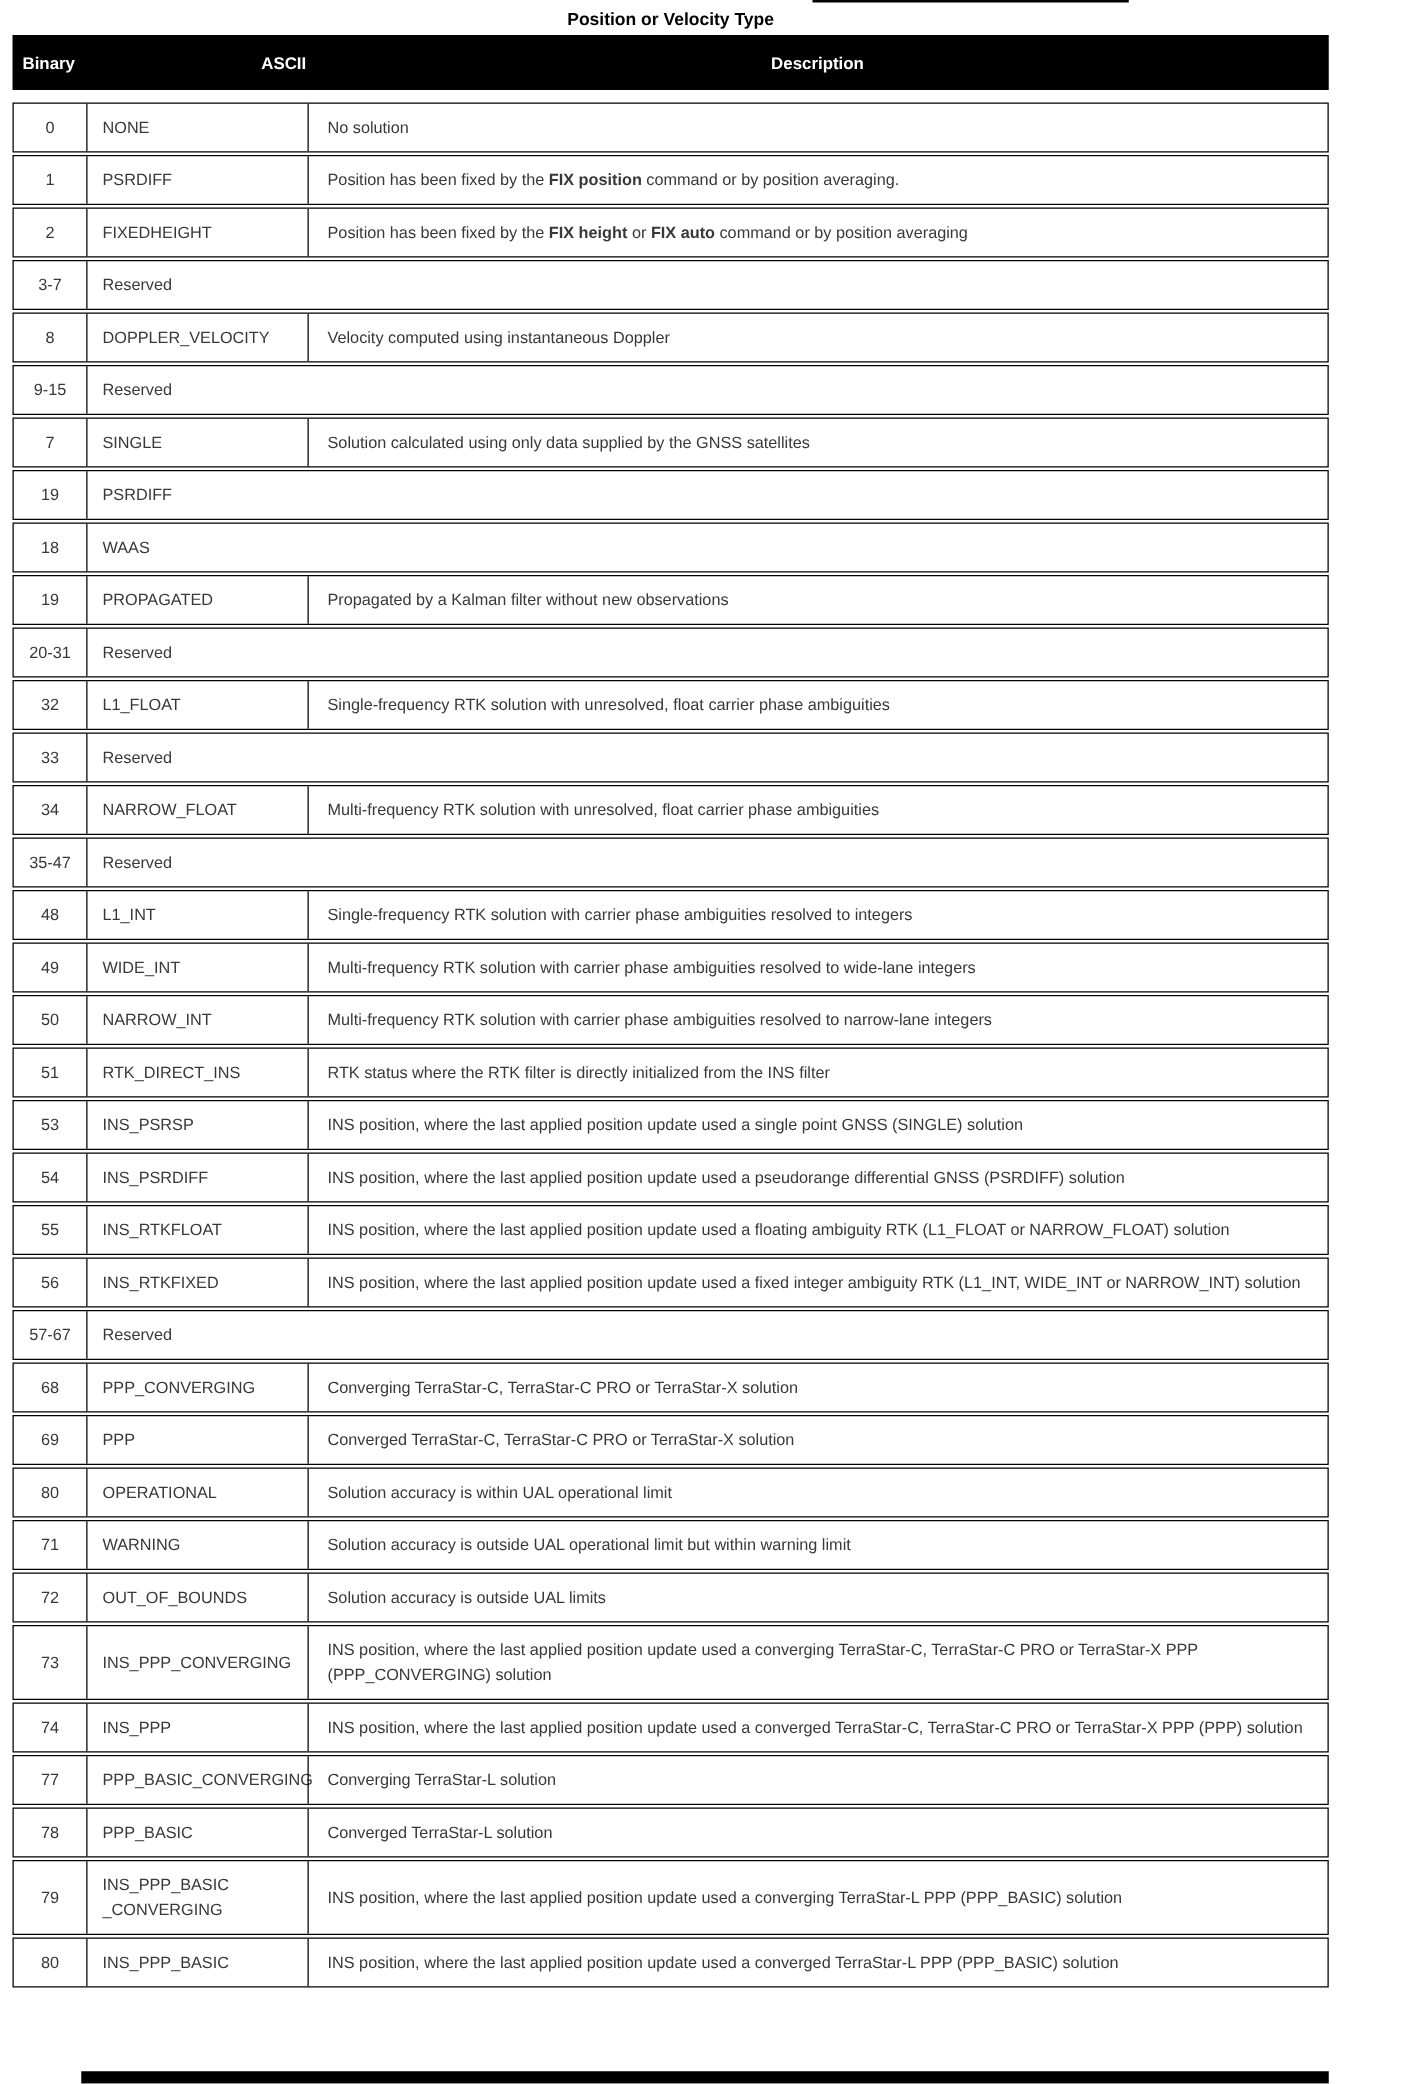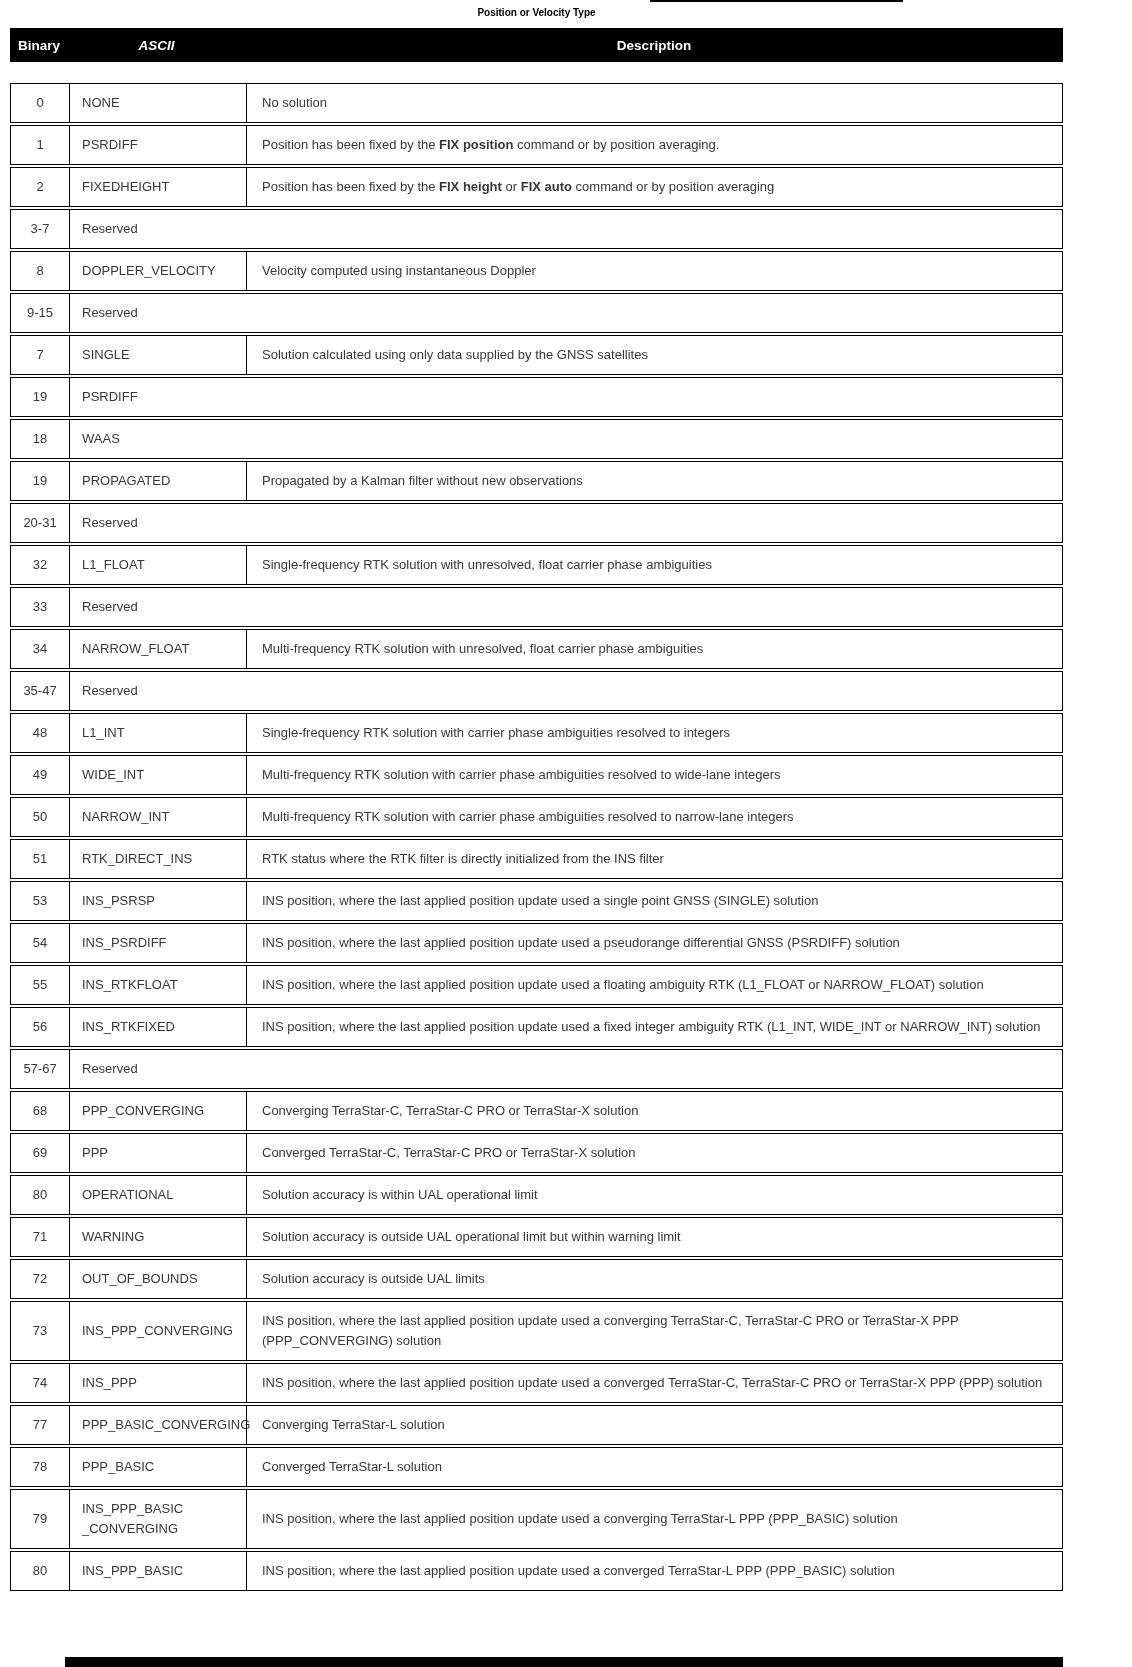--- a/index.html
+++ b/index.html
@@ -3,30 +3,30 @@
 <meta charset="utf-8">
 <style>
   html,body { margin:0; padding:0; background:#fff; }
   .page {
     position:relative; width:1132px; height:1667px; overflow:hidden;
     background:var(--page-bg,#fff);
     font-family:"Liberation Sans","DejaVu Sans",sans-serif;
   }
   .title {
     position:absolute; top:7px; left:10px; width:1053px;
-    text-align:center; font-size:10px; font-weight:bold; color:#000;
+    text-align:center; font-size:14px; font-weight:bold; color:#000;
   }
   .tbl { position:absolute; top:28px; left:10px; width:1053px; }
   .thead {
-    display:flex; align-items:center; height:34px; margin-bottom:21px;
+    display:flex; align-items:center; height:44px; margin-bottom:10px;
     background:var(--header-bg,#000); color:var(--header-text,#fff);
     font-size:13.5px; font-weight:bold;
   }
   .thead .h1 { width:58px; text-align:center; }
-  .thead .h2 { width:177px; text-align:center;font-style:italic; }
+  .thead .h2 { width:177px; text-align:right; }
   .thead .h3 { flex:1; text-align:center; }
   .row {
     display:flex; align-items:stretch; box-sizing:border-box;
     min-height:40px; margin-bottom:2px;
     border:1px solid var(--border,#000);
     font-size:13px; color:var(--body-text,#383838);
   }
   .cell { display:flex; align-items:center; box-sizing:border-box; line-height:20px; }
   .c1 { width:58px; justify-content:center; text-align:center; }
   .c2 { width:177px; border-left:1px solid var(--border,#000); padding:9px 4px 9px 12px; }

